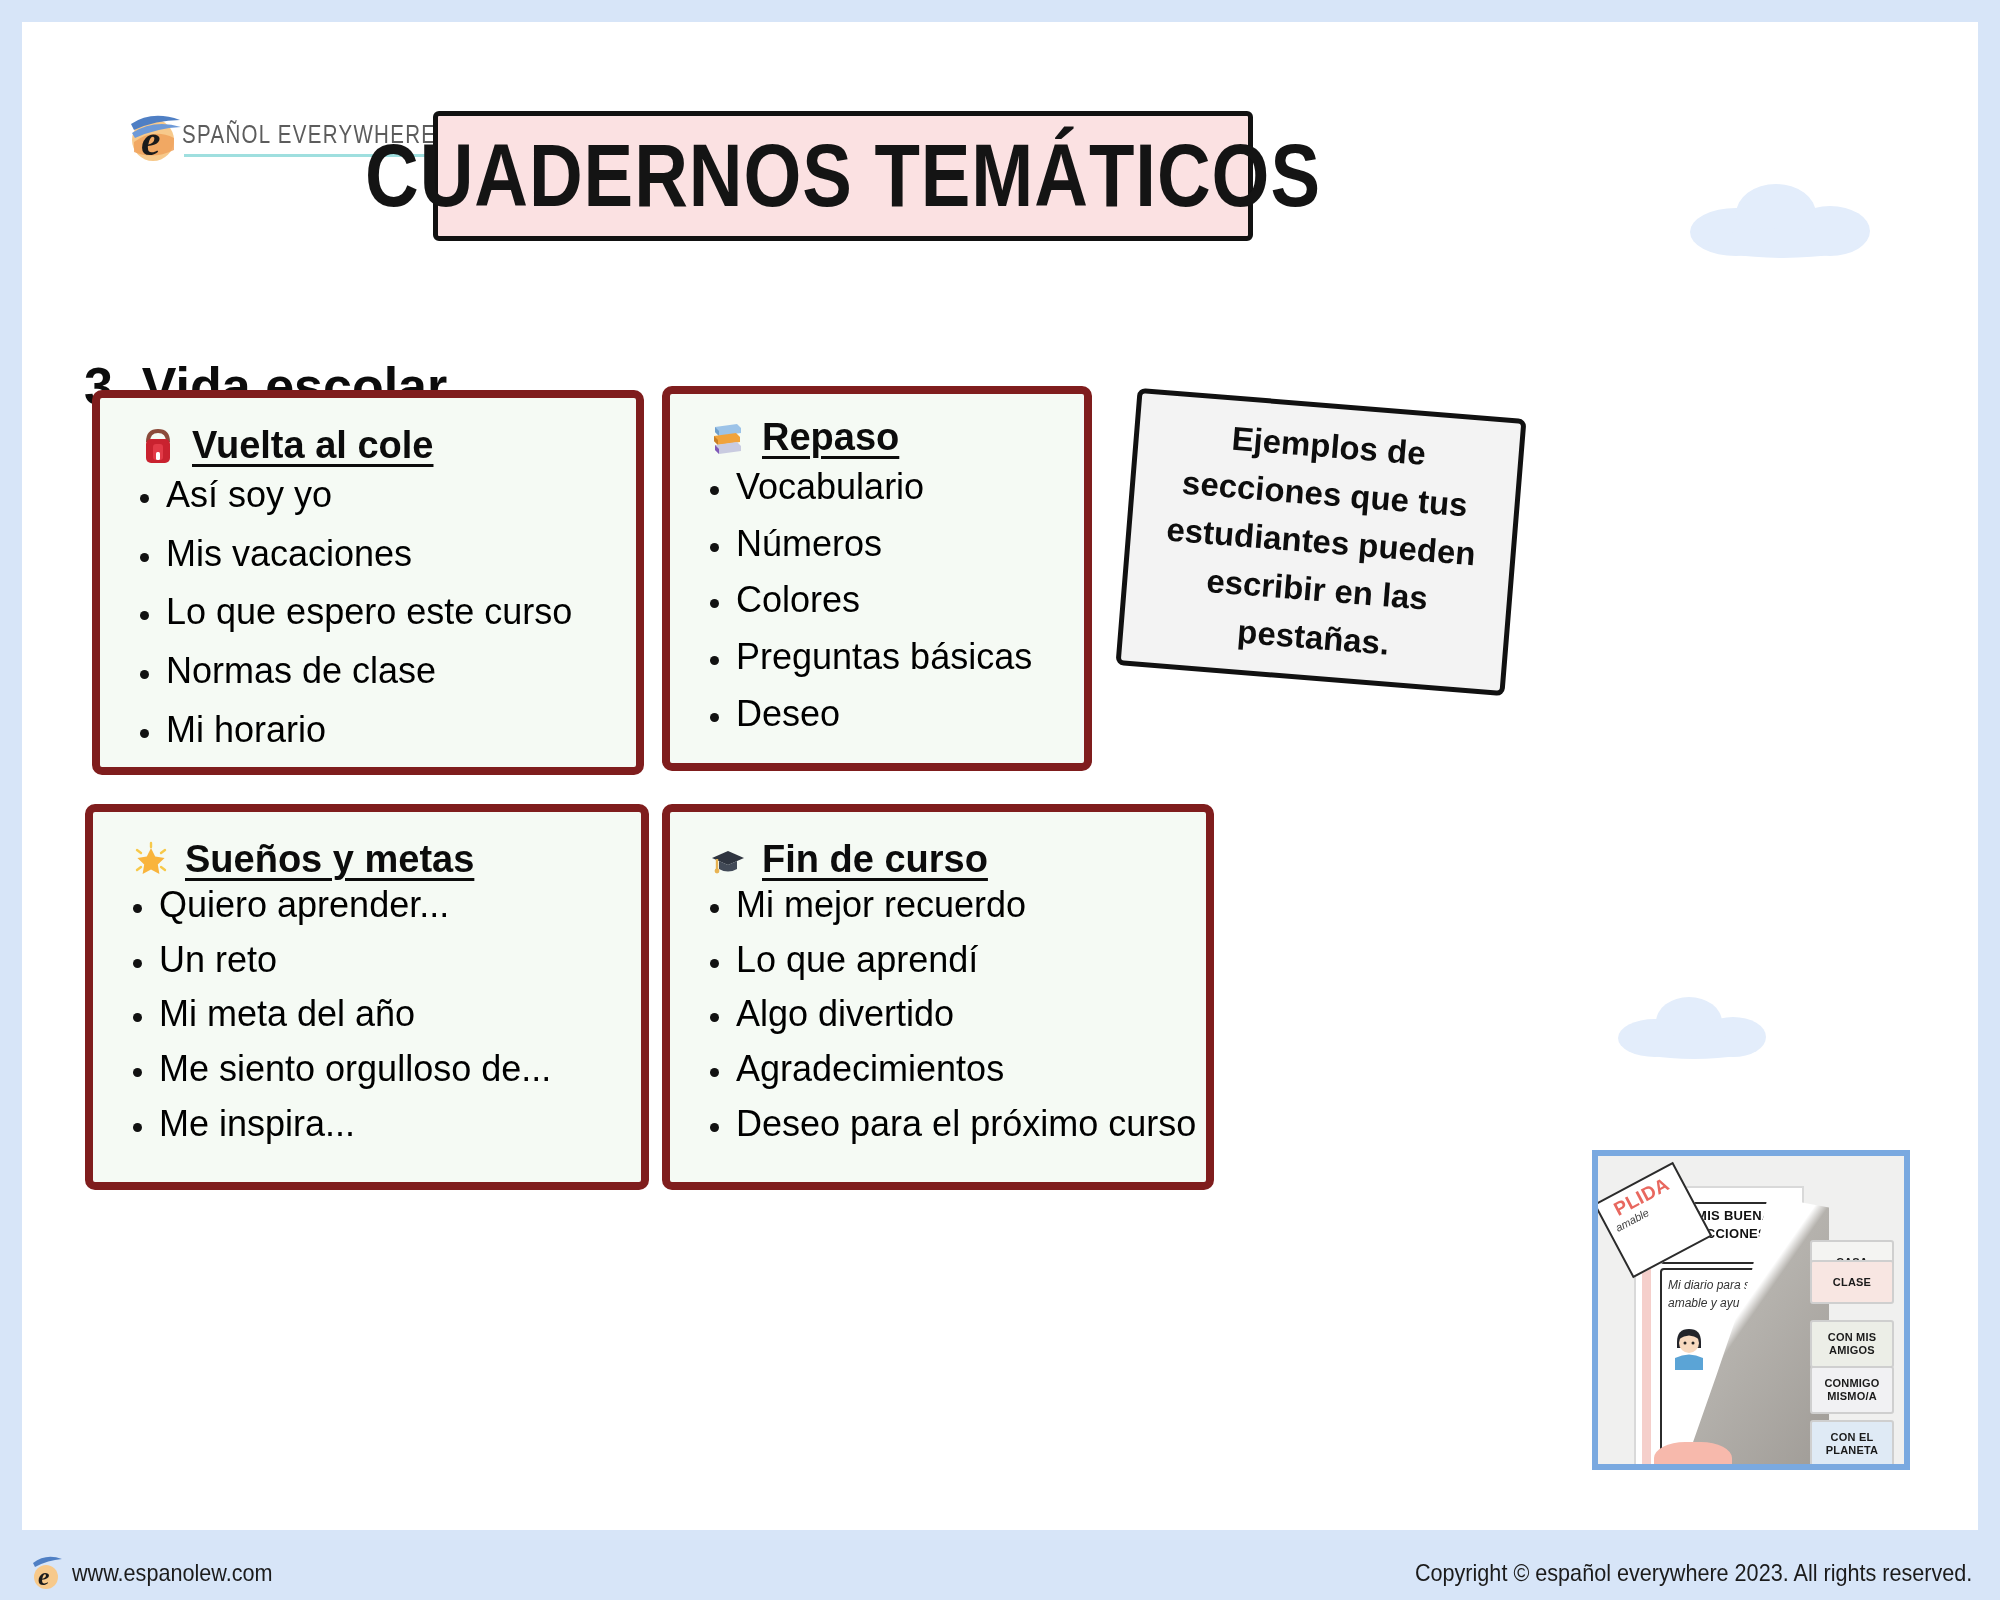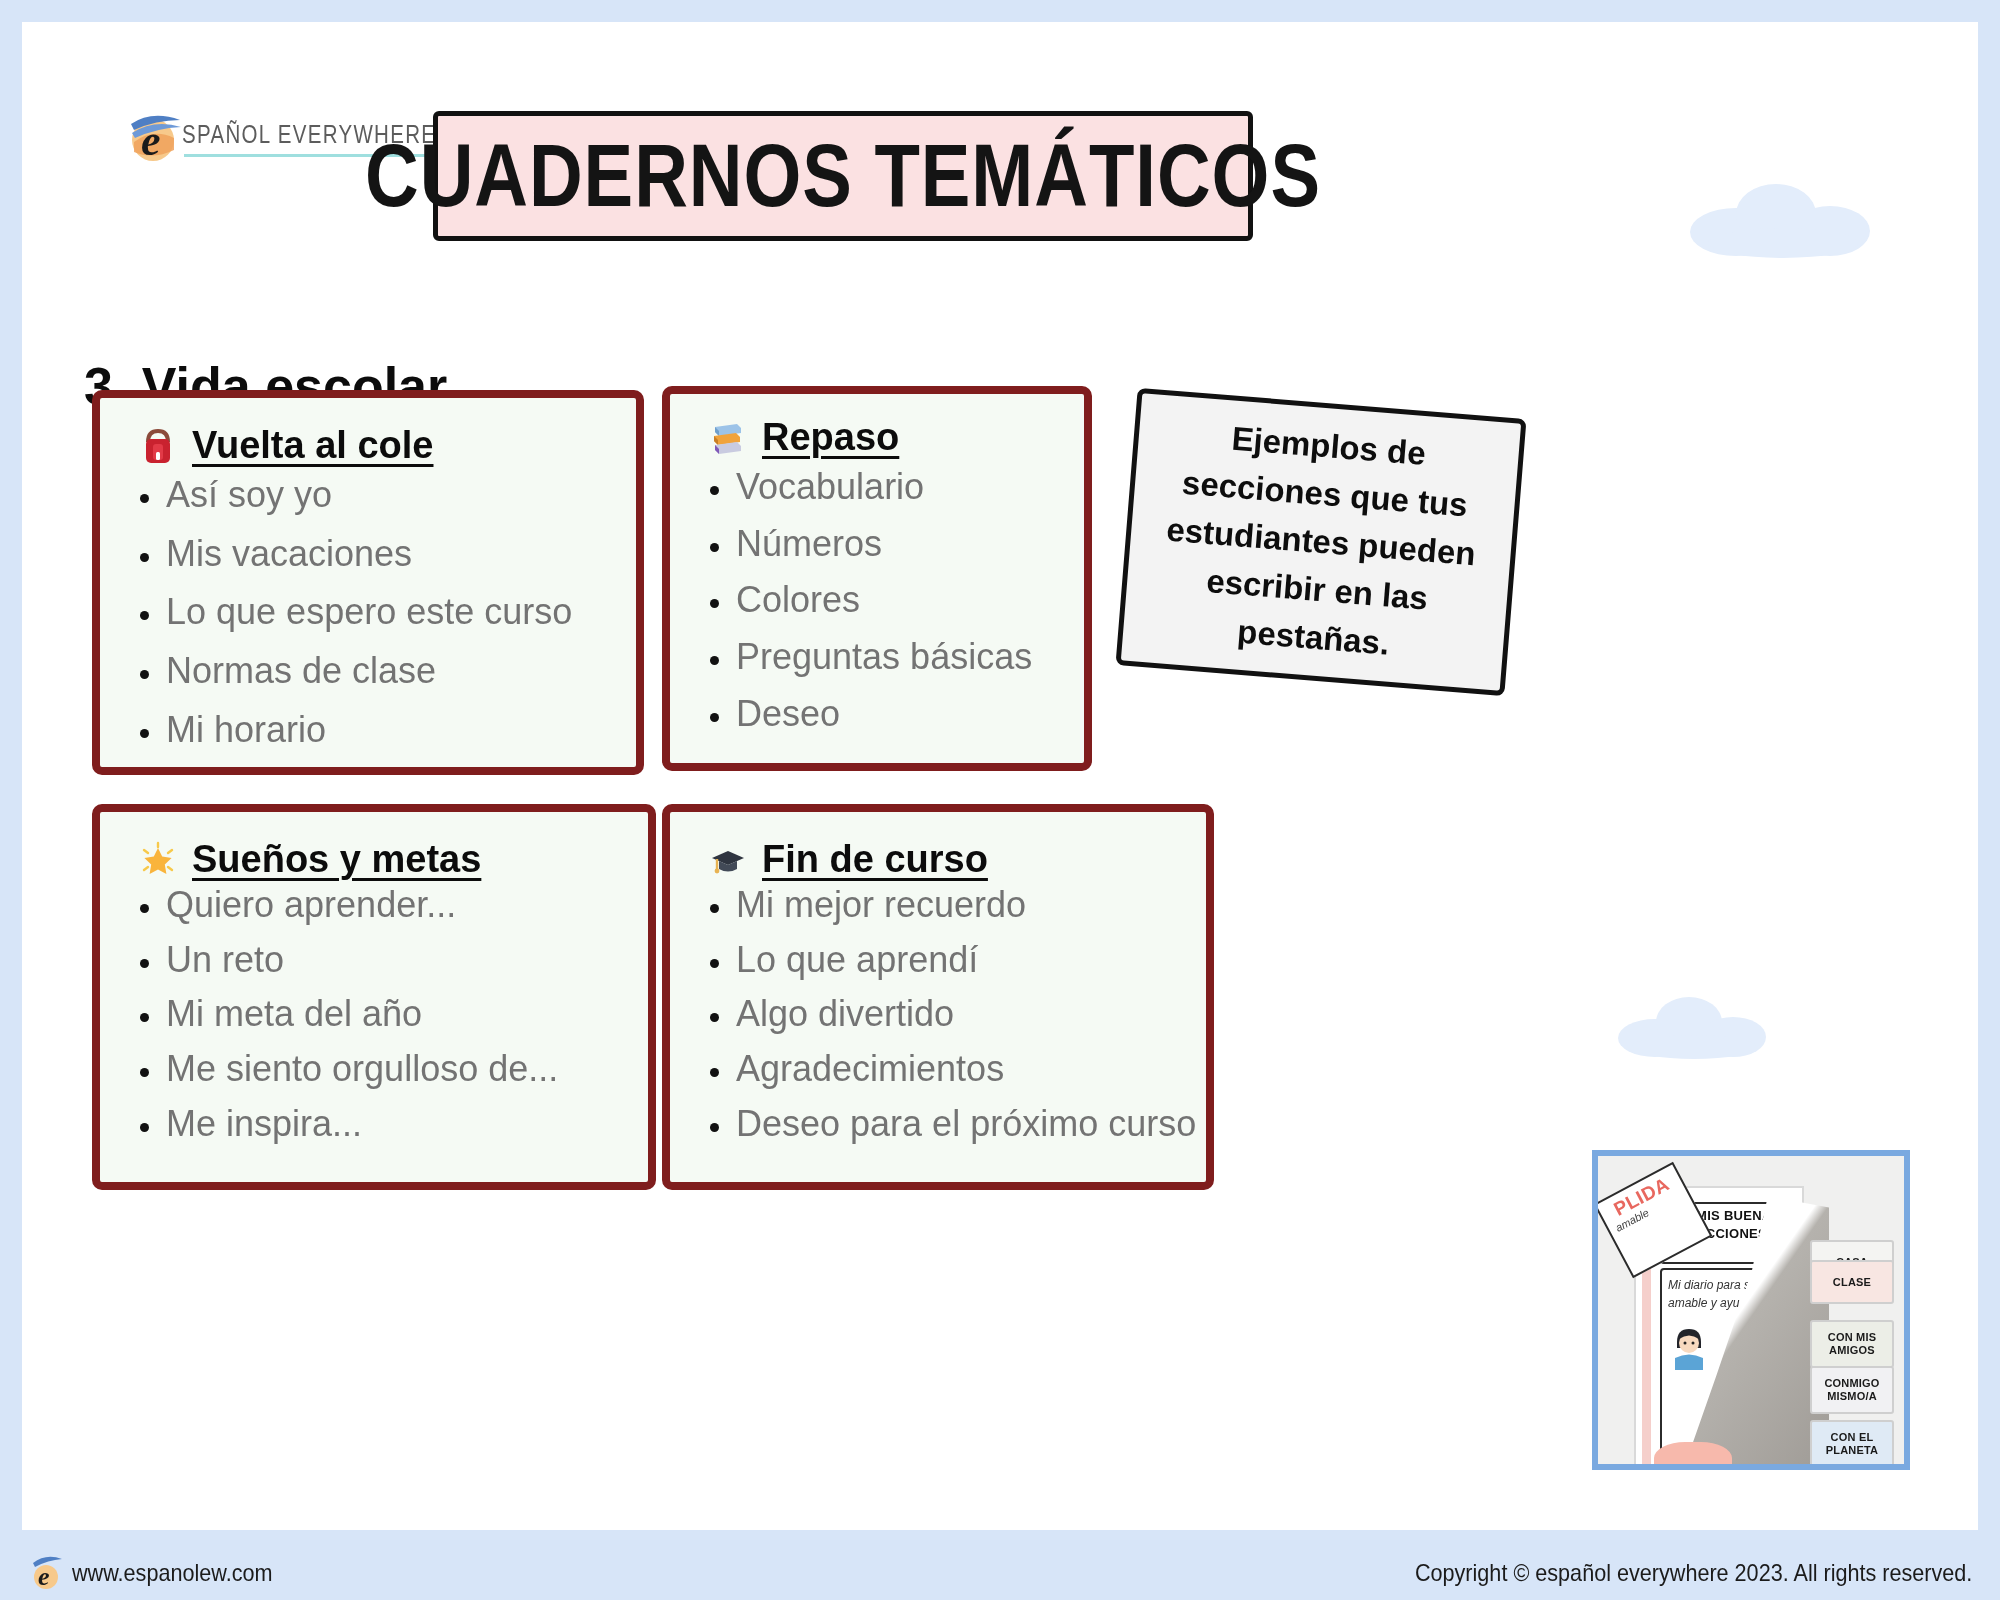--- a/index.html
+++ b/index.html
@@ -86,35 +86,35 @@
     text-decoration:underline;text-underline-offset:6px;text-decoration-thickness:3px;
     white-space:nowrap;
   }
   .card ul{
     list-style:none;
     margin:10px 0 0 0;
     padding:0 0 0 66px;
   }
   .card li{
     position:relative;
-    font-size:36px;color:#737373;
+    font-size:36px;color:#000000;
     line-height:1.02;
     margin-bottom:22px;
     white-space:nowrap;
   }
   .card li::before{
     content:"";
     position:absolute;left:-26px;top:17px;
     width:9px;height:9px;border-radius:50%;
     background:#111111;
   }
 
   #card-vuelta{left:70px;top:368px;width:552px;height:385px;}
   #card-repaso{left:640px;top:364px;width:430px;height:385px;}
-  #card-suenos{left:70px;top:782px;width:564px;height:386px;}
+  #card-suenos{left:63px;top:782px;width:564px;height:386px;}
   #card-fin{left:640px;top:782px;width:552px;height:386px;}
 
   #card-repaso .card-head{padding-top:22px;}
   #card-repaso li{margin-bottom:20px;}
   #card-suenos li{margin-bottom:18px;}
   #card-fin li{margin-bottom:18px;}
   #card-suenos ul{margin-top:6px;}
   #card-fin ul{margin-top:6px;}
 
   

